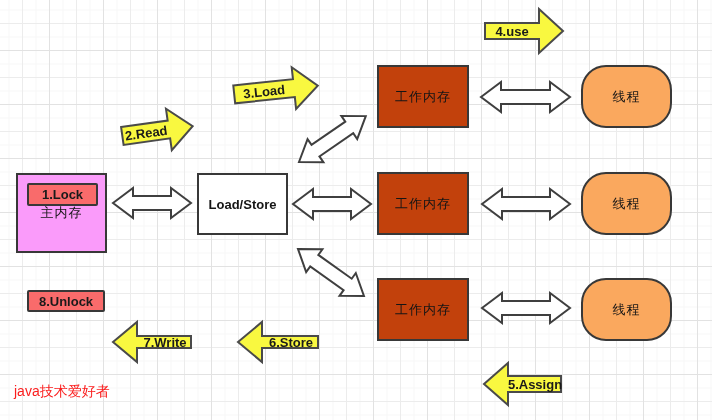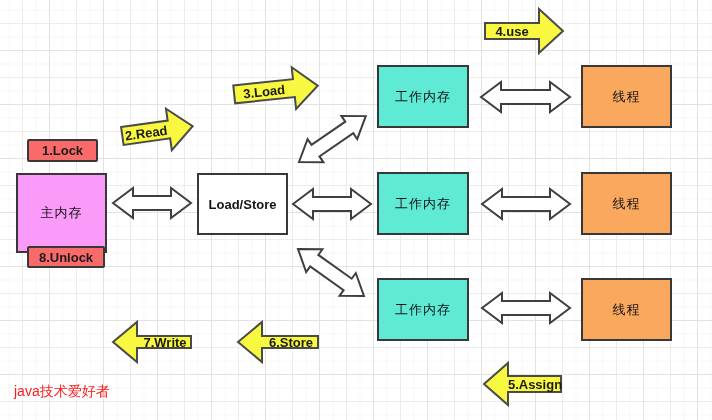--- a/index.html
+++ b/index.html
@@ -18,29 +18,29 @@
     font-family:"Liberation Sans",sans-serif;
   }
   .node{
     position:absolute;box-sizing:border-box;
     border:2px solid #383838;
     display:flex;align-items:center;justify-content:center;
     font-size:13px;color:#151515;letter-spacing:1px;
   }
   .main-memory{left:16px;top:173px;width:91px;height:80px;background:#fa9bfa;}
   .load-store{left:197px;top:173px;width:91px;height:62px;background:#ffffff;font-weight:bold;letter-spacing:0;}
-  .wm{left:377px;width:92px;height:63px;background:#5eead4;}
+  .wm{left:377px;width:92px;height:63px;background:#c2410c;}
   .wm1{top:65px}.wm2{top:172px}.wm3{top:278px}
-  .thread{left:581px;width:91px;height:63px;background:#faa85e;}
+  .thread{left:581px;width:91px;height:63px;background:#faa85e;border-radius:25px;}
   .t1{top:65px}.t2{top:172px}.t3{top:278px}
   .tag{
     position:absolute;box-sizing:border-box;
     border:2px solid #383838;background:#f96b6b;
     display:flex;align-items:center;justify-content:center;
-    font-size:13px;font-weight:bold;color:#1a1a1a;border-radius:2px;
+    font-size:13px;font-weight:bold;color:#1a1a1a;border-radius:2px;margin-top:44px;
   }
   .tag-lock{left:27px;top:139px;width:71px;height:23px;}
   .tag-unlock{left:27px;top:246px;width:78px;height:22px;}
   .watermark{
     position:absolute;left:14px;top:383px;
     font-size:14px;color:#fb1d1d;
   }
   svg.overlay{position:absolute;left:0;top:0;}
   .darrow{fill:#ffffff;stroke:#3f3f3f;stroke-width:2;}
   .yarrow{fill:#f9f840;stroke:#4a4a4a;stroke-width:2;}

